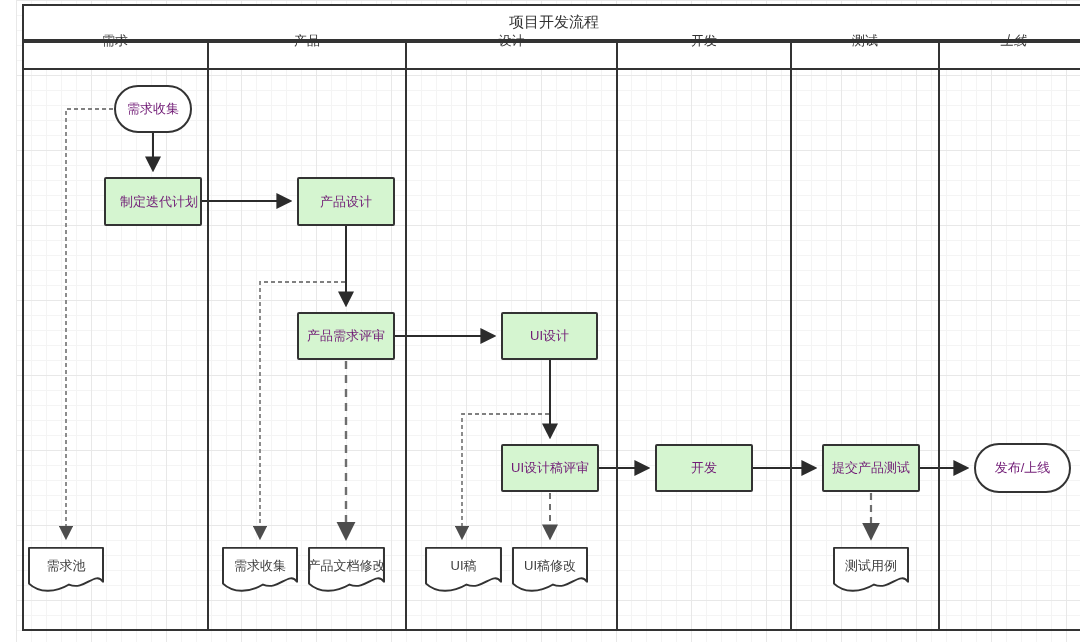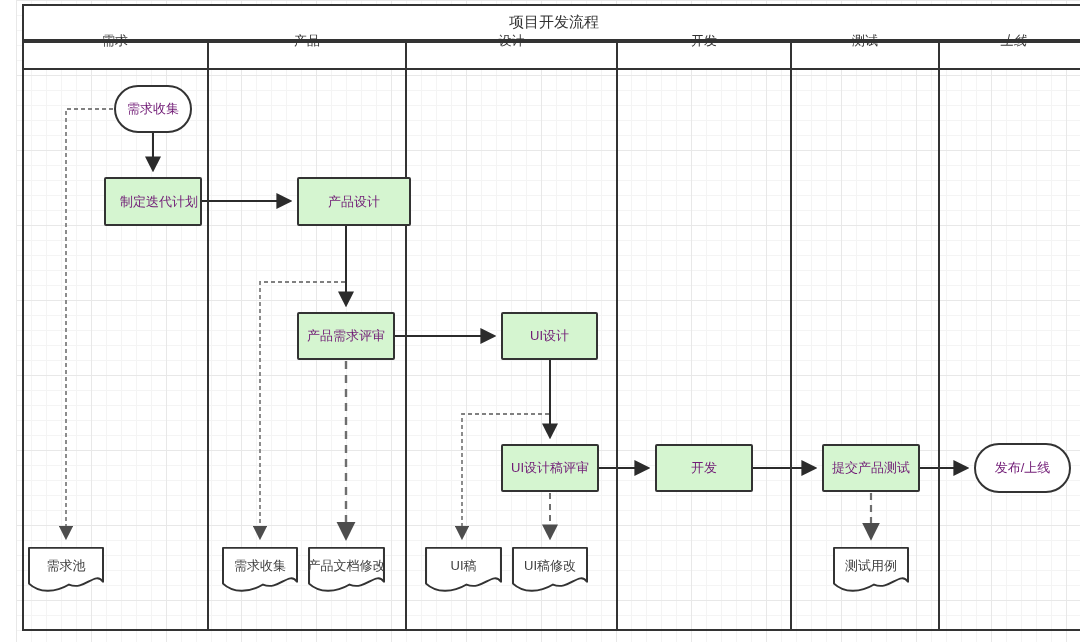--- a/index.html
+++ b/index.html
@@ -48,21 +48,21 @@
   .node{
     position:absolute;box-sizing:border-box;border:2px solid #333;
     display:flex;align-items:center;justify-content:center;
     font-size:13px;color:#701a75;background:#fff;border-radius:2px;
     text-align:center;line-height:1.2;
   }
   .process{background:#d5f5d0;}
   .stadium{border-radius:25px;}
   .n-collect{left:98px;top:85px;width:78px;height:48px;}
   .n-plan{left:88px;top:177px;width:98px;height:49px;padding-left:12px;}
-  .n-pdesign{left:281px;top:177px;width:114px;height:49px;}
+  .n-pdesign{left:281px;top:177px;width:98px;height:49px;}
   .n-preview{left:281px;top:312px;width:98px;height:48px;}
   .n-uidesign{left:485px;top:312px;width:97px;height:48px;}
   .n-uireview{left:485px;top:444px;width:98px;height:48px;}
   .n-dev{left:639px;top:444px;width:98px;height:48px;}
   .n-submit{left:806px;top:444px;width:98px;height:48px;}
   .n-release{left:958px;top:443px;width:97px;height:50px;}
   .doc{
     position:absolute;box-sizing:border-box;
     display:flex;align-items:center;justify-content:center;
     font-size:13px;color:#404040;background:transparent;text-align:center;

